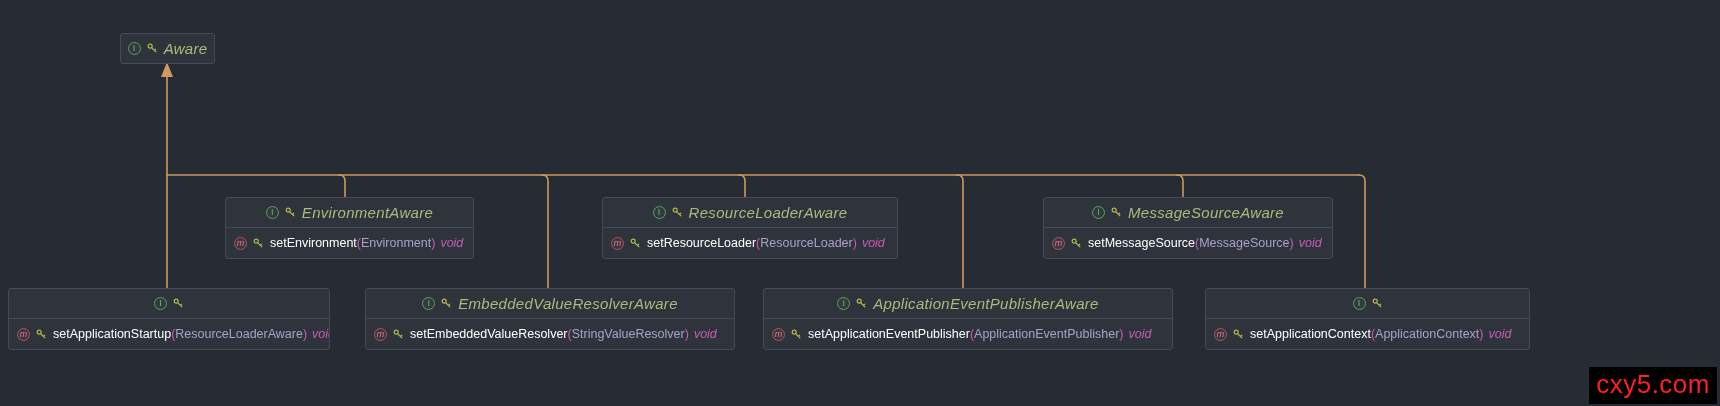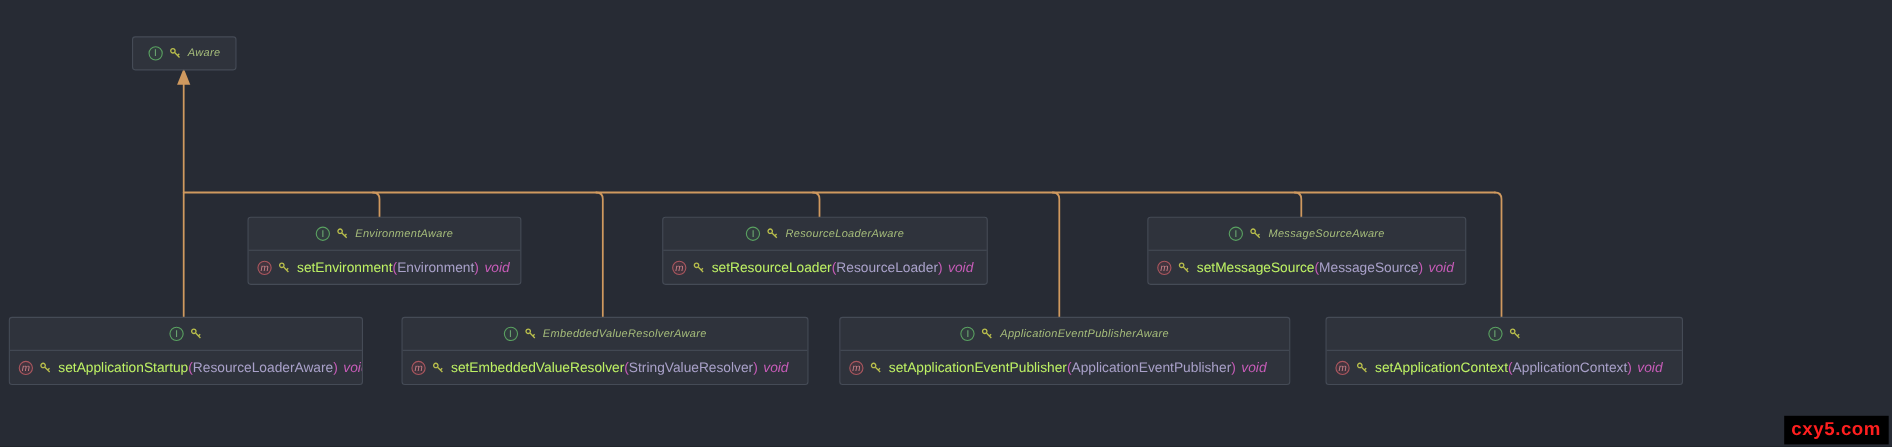--- a/index.html
+++ b/index.html
@@ -13,36 +13,36 @@
     box-sizing:border-box;
   }
   .node-header{
     height:29px;display:flex;align-items:center;justify-content:center;gap:6px;padding:0 10px;
     white-space:nowrap;
   }
   .node-method{
     height:30px;border-top:1px solid #454B56;display:flex;align-items:center;gap:6px;
     padding:0 8px;white-space:nowrap;overflow:hidden;
   }
-  .iname{font-style:italic;font-size:10px;color:#A6BD7B;letter-spacing:.3px;}
+  .iname{font-style:italic;font-size:15px;color:#A6BD7B;letter-spacing:.3px;}
   .msig{font-size:12.5px;}
-  .mname{color:#bef264;}
+  .mname{color:#ffffff;}
   .paren{color:#C75CB8;}
   .mparam{color:#A9A1C9;}
   .mret{color:#C75CB8;font-style:italic;margin-left:5px;margin-top:36px;}
   .icon{flex:0 0 auto;display:inline-flex;}
   .circle-icon{
     width:13px;height:13px;border-radius:50%;align-items:center;justify-content:center;
     font-size:9px;line-height:1;box-sizing:border-box;
   }
   .iface-icon{border:1px solid #5AA161;color:#73B478;background:rgba(80,150,90,.08);}
   .method-icon{border:1px solid #AA565E;color:#CC8289;background:rgba(155,60,70,.18);font-style:italic;}
   .watermark{
     position:absolute;right:3px;bottom:2px;background:#000;color:#FF1F1F;
-    font-weight:bold;font-size:17px;padding:2px 7px 4px;letter-spacing:.5px;
+    font-weight:normal;font-size:26px;padding:2px 7px 4px;letter-spacing:.5px;
   }
   
   #n-aware{left:120px;top:33px;width:95px;}
   #n-env  {left:225px;top:197px;width:249px;}
   #n-rl   {left:602px;top:197px;width:296px;}
   #n-ms   {left:1043px;top:197px;width:290px;}
   #n-asu  {left:8px;top:288px;width:322px;}
   #n-evr  {left:365px;top:288px;width:370px;}
   #n-aep  {left:763px;top:288px;width:410px;}
   #n-aca  {left:1205px;top:288px;width:325px;}

